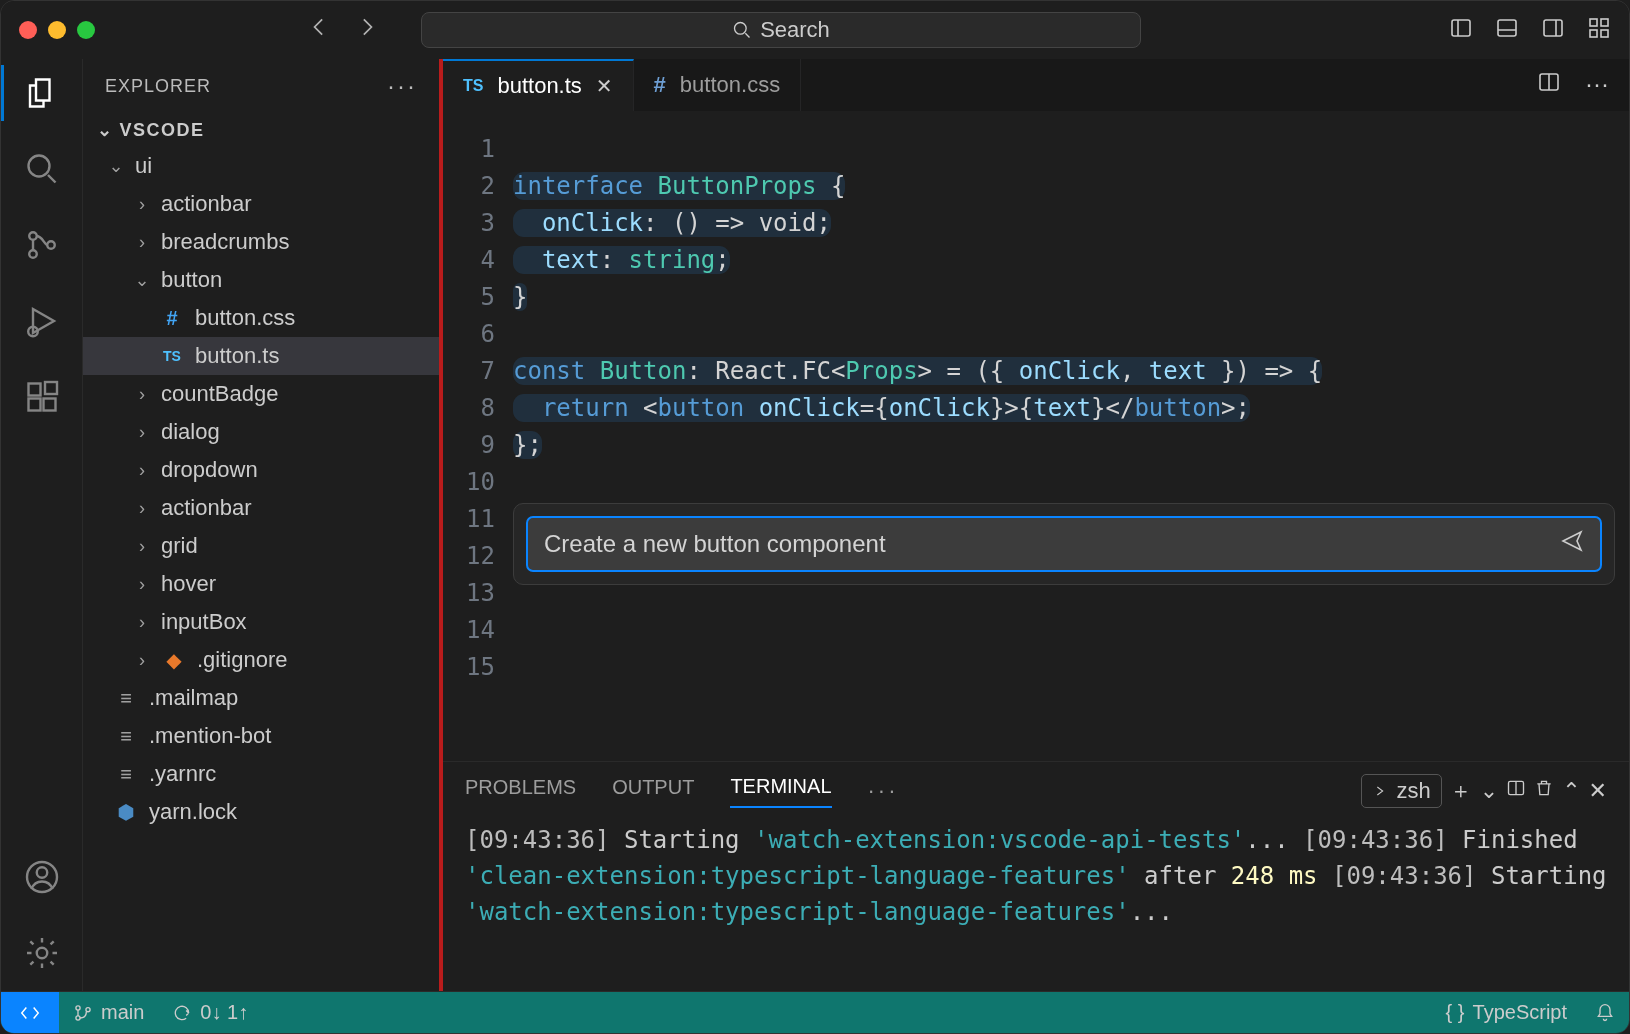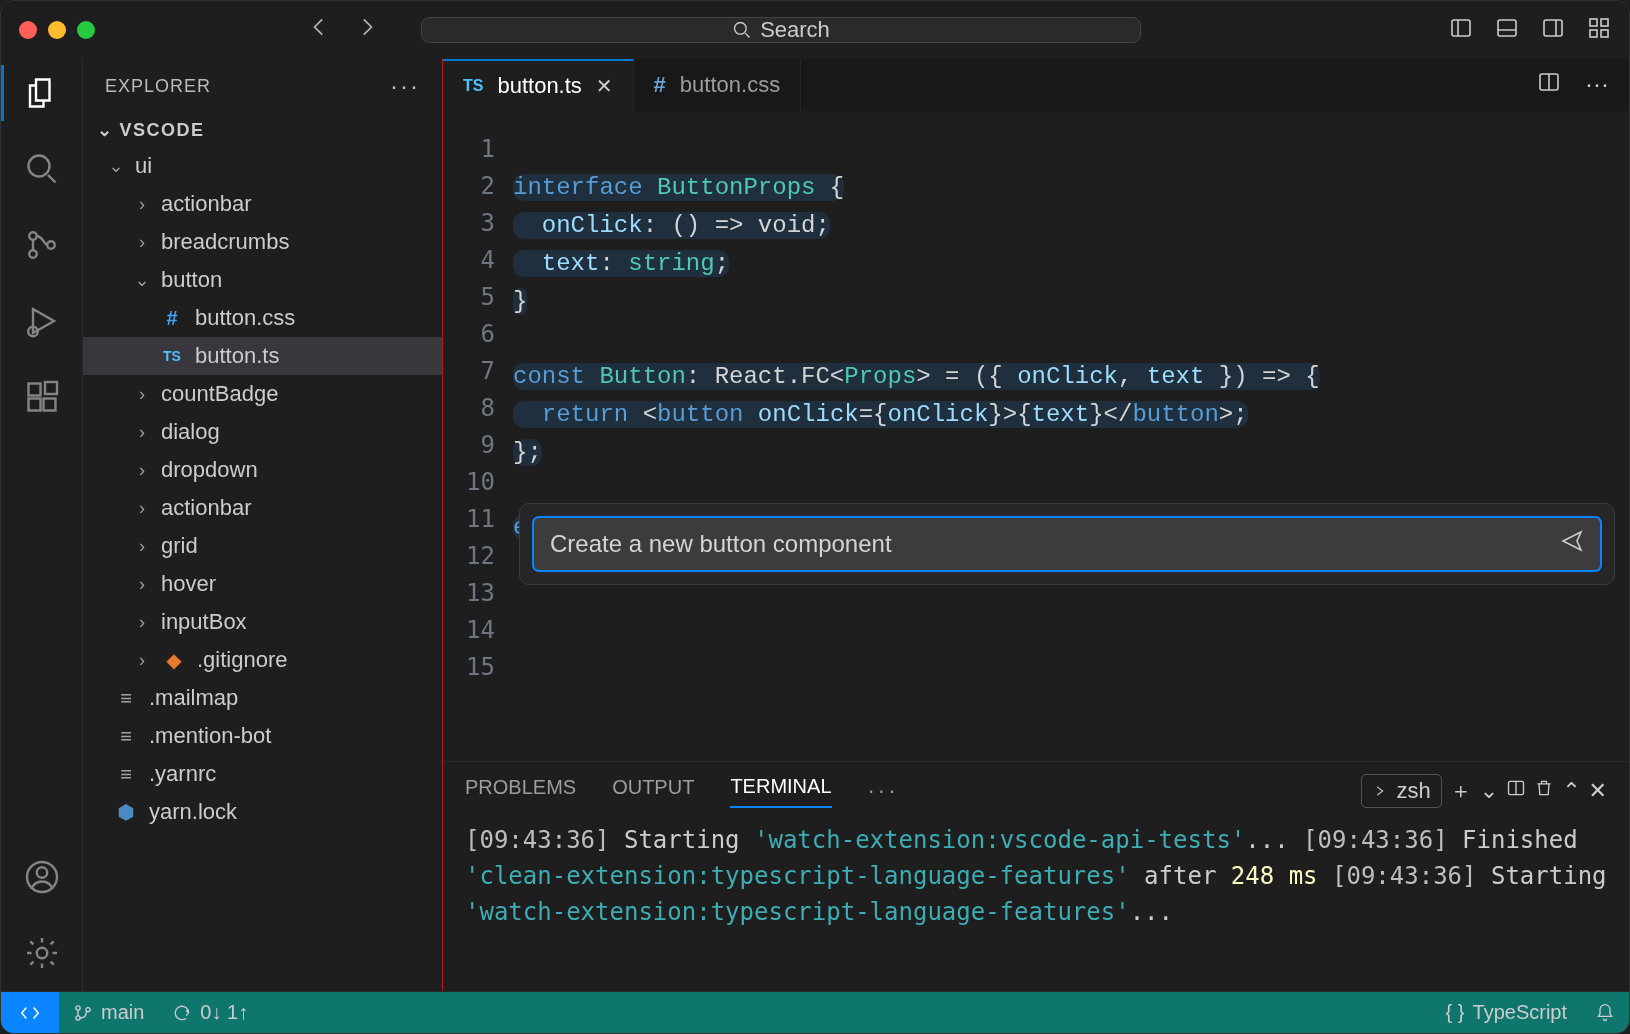--- a/index.html
+++ b/index.html
@@ -23,21 +23,21 @@
 }
 .traffic-lights { display: flex; gap: 11px; }
 .dot { width: 18px; height: 18px; border-radius: 50%; }
 .dot.red { background: #ff5f57; }
 .dot.yellow { background: #febc2e; }
 .dot.green { background: #28c840; }
 .nav-arrows { display: flex; gap: 20px; margin-left: 200px; }
 .nav-arrow { color: #cccccc; font-size: 26px; opacity: 0.85; cursor: pointer; }
 .search-box {
   flex: 0 0 720px;
-  height: 26px;
+  height: 36px;
   margin-left: 30px;
   background: #2a2a2a;
   border: 1px solid #444;
   border-radius: 8px;
   display: flex;
   align-items: center;
   justify-content: center;
   gap: 8px;
   color: #cccccc;
   font-size: 22px;
@@ -60,21 +60,21 @@
 .activity-icon { width: 40px; height: 40px; color: #858585; cursor: pointer; display:flex; align-items:center; justify-content:center; }
 .activity-icon.active { color: #ffffff; position: relative; }
 .activity-icon.active::before {
   content: ""; position: absolute; left: -21px; width: 3px; height: 56px; background: #0078d4;
 }
 .activity-bar .bottom { margin-top: auto; padding-bottom: 18px; display: flex; flex-direction: column; gap: 36px; align-items:center; }
 
 .sidebar {
   width: 360px;
   background: #1e1e1e;
-  border-right: 1px solid #b91c1c;
+  border-right: 4px solid #b91c1c;
   display: flex;
   flex-direction: column;
 }
 .sidebar-header {
   height: 54px;
   display: flex;
   align-items: center;
   padding: 0 22px;
   font-size: 18px;
   letter-spacing: 1px;
@@ -150,25 +150,25 @@
   line-height: 37px;
   color: #d4d4d4;
   white-space: pre;
   position: relative;
 }
 .tk-kw { color: #569cd6; }
 .tk-type { color: #4ec9b0; }
 .tk-name { color: #4ec9b0; }
 .tk-prop { color: #9cdcfe; }
 .tk-tag { color: #569cd6; }
-.hl-block { background: rgba(38,79,120,0.35); display:inline; border-radius:11px;font-family:Liberation Mono, monospace; }
+.hl-block { background: rgba(38,79,120,0.35); display:inline; border-radius:11px; }
 
 .inline-chat {
   position: absolute;
-  left: 76px;
+  left: 70px;
   right: 14px;
   top: 392px;
   background: #262626;
   border: 1px solid #3c3c3c;
   border-radius: 10px;
   padding: 12px;
 }
 .chat-input-row {
   border: 2px solid #0a84ff;
   border-radius: 7px;

